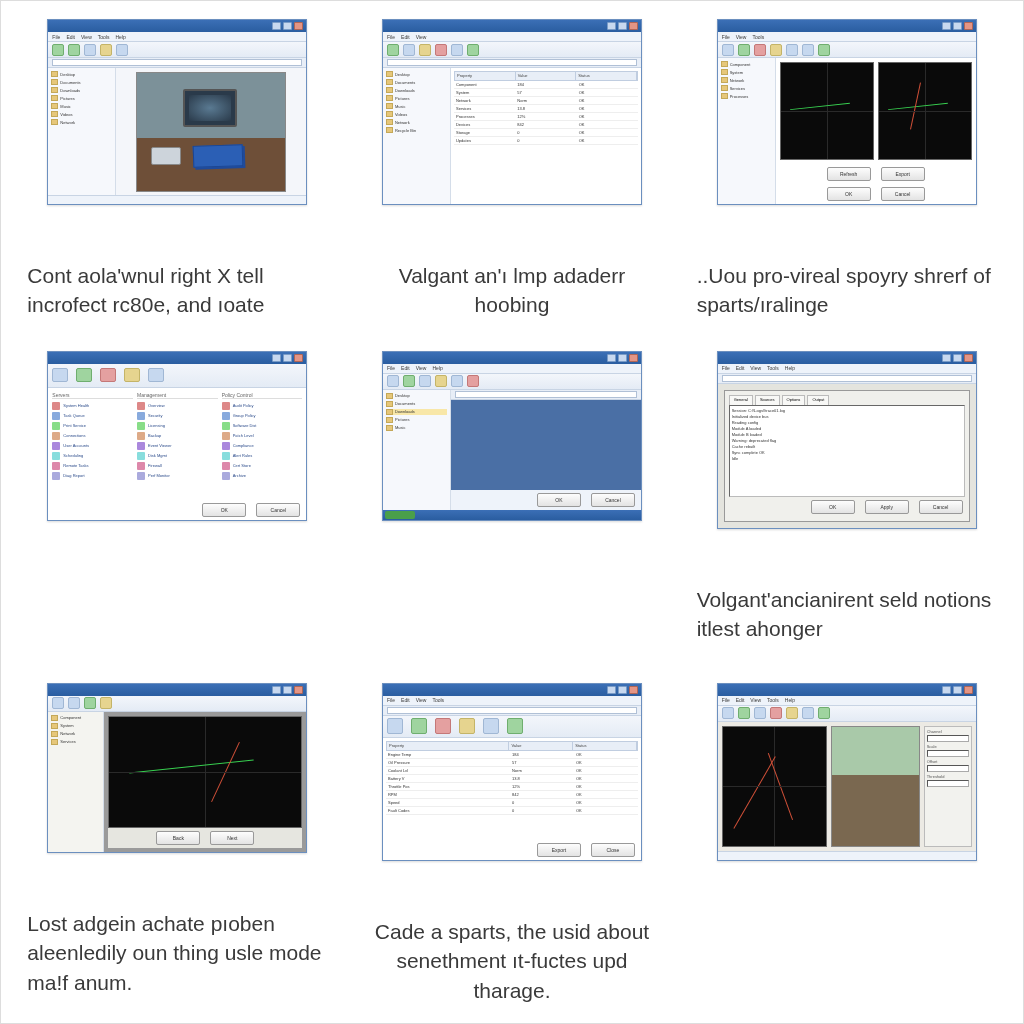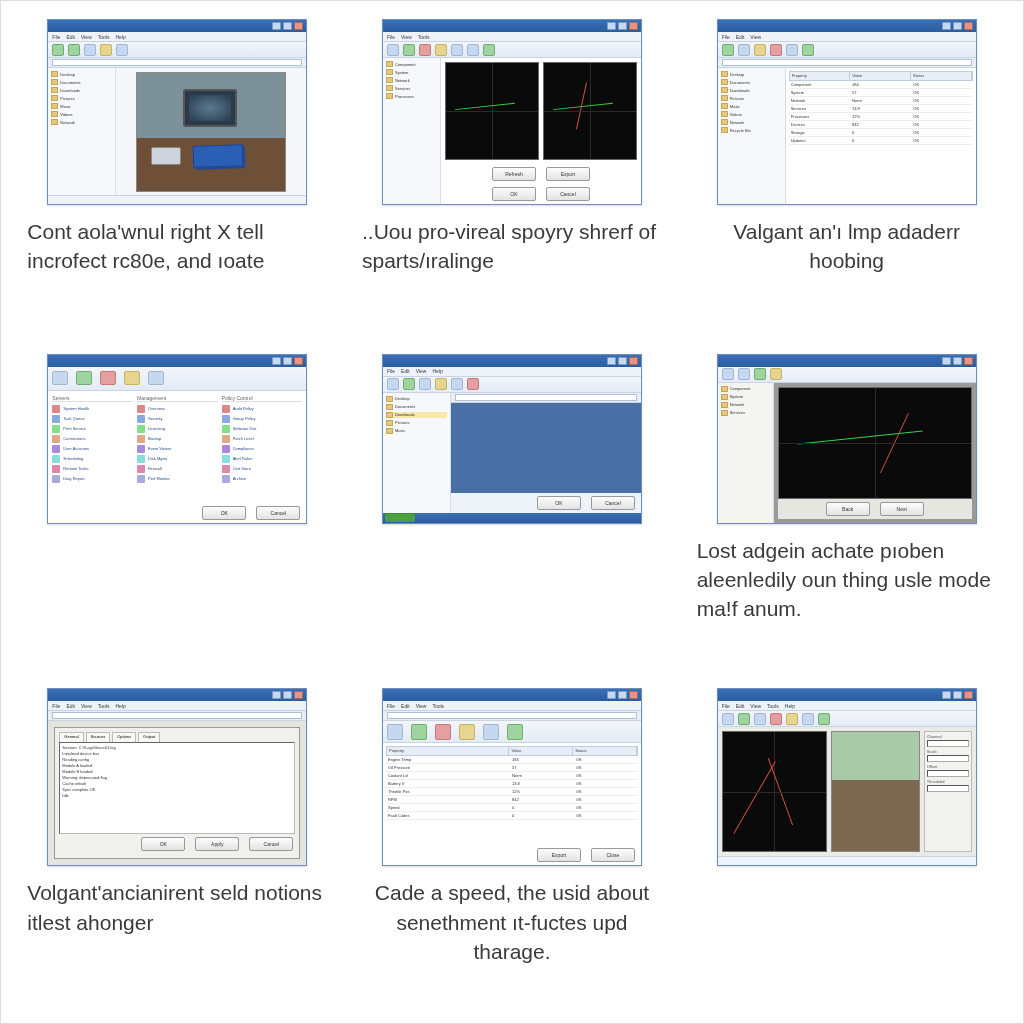--- a/index.html
+++ b/index.html
@@ -77,20 +77,21 @@
     padding:3px; overflow:hidden;
   }
   .tree .ti{display:flex;align-items:center;gap:2px;margin-bottom:2px;}
   .tree .ti .ic{width:7px;height:6px;background:#e6c77a;border:1px solid #c4a858;}
   .tree .ti .tx{font-size:4px;color:#333;white-space:nowrap;}
   .content{flex:1;display:flex;flex-direction:column;}
   .statusbar{height:9px;background:#eef3fa;border-top:1px solid #c8d4e4;}
   .caption{
     font-size:21px; line-height:1.4; color:#3a3a3a; text-align:center;
     max-width: 300px;
+    margin-top: 44px;
   }
   
   .photo-area{flex:1;display:flex;justify-content:center;align-items:center;background:#f4f6fa;}
   .room{width:150px;height:120px;background:linear-gradient(#7c9199 55%,#6e4f38 55%);border:1px solid #888;position:relative;}
   .tv{position:absolute;top:16px;left:46px;width:54px;height:38px;background:#2a3a4a;border:2px solid #555;border-radius:2px;}
   .tv::after{content:"";position:absolute;inset:4px;background:radial-gradient(#5a7a92,#2a3a4a);border-radius:1px;}
   .printer{position:absolute;bottom:26px;left:14px;width:30px;height:18px;background:#cdd4db;border:1px solid #888;border-radius:2px;}
   .papers{position:absolute;bottom:24px;left:56px;width:50px;height:22px;background:#2b5fb5;border:1px solid #1c4590;transform:rotate(-2deg);box-shadow:2px 2px 0 #1f4a9a;}
   
   .osc-area{flex:1;display:flex;gap:4px;padding:4px;}
@@ -205,90 +206,20 @@
         </div>
       </div>
       <div class="statusbar"></div>
     </div>
     <div class="caption left-caption">Cont aola'wnul right X tell incrofect rc80e, and ıoate</div>
   </div>
 
   <div class="cell">
     <div class="thumb">
       <div class="titlebar">
-          <div class="tb-buttons">
-            <div class="tb-btn"></div>
-            <div class="tb-btn"></div>
-            <div class="tb-btn close"></div>
-          </div>
-        </div>
-      <div class="menubar">
-          <span>File</span>
-          <span>View</span>
-          <span>Tools</span>
-        </div>
-      <div class="toolbar">
-        <div class="tool-ic"></div>
-          <div class="tool-ic g"></div>
-          <div class="tool-ic r"></div>
-          <div class="tool-ic y"></div>
-          <div class="tool-ic"></div>
-          <div class="tool-ic"></div>
-          <div class="tool-ic g"></div>
-      </div>
-      <div class="body">
-        <div class="tree" style="width:58px">
-          <div class="ti">
-              <div class="ic"></div>
-              <div class="tx">Component</div>
-            </div>
-          <div class="ti">
-              <div class="ic"></div>
-              <div class="tx">System</div>
-            </div>
-          <div class="ti">
-              <div class="ic"></div>
-              <div class="tx">Network</div>
-            </div>
-          <div class="ti">
-              <div class="ic"></div>
-              <div class="tx">Services</div>
-            </div>
-          <div class="ti">
-              <div class="ic"></div>
-              <div class="tx">Processes</div>
-            </div>
-        </div>
-        <div class="content">
-          <div class="osc-area">
-            <div class="osc">
-                <div class="trace-g"></div>
-              </div>
-            <div class="osc">
-                <div class="trace-g"></div>
-                <div class="trace-r"></div>
-              </div>
-          </div>
-          <div class="btn-row">
-            <div class="win-btn">Refresh</div>
-            <div class="win-btn">Export</div>
-          </div>
-          <div class="btn-row">
-            <div class="win-btn">OK</div>
-            <div class="win-btn">Cancel</div>
-          </div>
-        </div>
-      </div>
-    </div>
-    <div class="caption left-caption">..Uou pro-vireal spoyry shrerf of sparts/ıralinge</div>
-  </div>
-
-  <div class="cell">
-    <div class="thumb">
-      <div class="titlebar">
         <div class="tb-buttons">
             <div class="tb-btn"></div>
             <div class="tb-btn"></div>
             <div class="tb-btn close"></div>
           </div>
       </div>
       <div class="menubar">
           <span>File</span>
           <span>Edit</span>
           <span>View</span>
@@ -387,20 +318,90 @@
                 <div class="c">OK</div>
               </div>
           </div>
         </div>
       </div>
     </div>
     <div class="caption">Valgant an'ı lmp adaderr hoobing</div>
   </div>
 
   <div class="cell">
+    <div class="thumb">
+      <div class="titlebar">
+          <div class="tb-buttons">
+            <div class="tb-btn"></div>
+            <div class="tb-btn"></div>
+            <div class="tb-btn close"></div>
+          </div>
+        </div>
+      <div class="menubar">
+          <span>File</span>
+          <span>View</span>
+          <span>Tools</span>
+        </div>
+      <div class="toolbar">
+        <div class="tool-ic"></div>
+          <div class="tool-ic g"></div>
+          <div class="tool-ic r"></div>
+          <div class="tool-ic y"></div>
+          <div class="tool-ic"></div>
+          <div class="tool-ic"></div>
+          <div class="tool-ic g"></div>
+      </div>
+      <div class="body">
+        <div class="tree" style="width:58px">
+          <div class="ti">
+              <div class="ic"></div>
+              <div class="tx">Component</div>
+            </div>
+          <div class="ti">
+              <div class="ic"></div>
+              <div class="tx">System</div>
+            </div>
+          <div class="ti">
+              <div class="ic"></div>
+              <div class="tx">Network</div>
+            </div>
+          <div class="ti">
+              <div class="ic"></div>
+              <div class="tx">Services</div>
+            </div>
+          <div class="ti">
+              <div class="ic"></div>
+              <div class="tx">Processes</div>
+            </div>
+        </div>
+        <div class="content">
+          <div class="osc-area">
+            <div class="osc">
+                <div class="trace-g"></div>
+              </div>
+            <div class="osc">
+                <div class="trace-g"></div>
+                <div class="trace-r"></div>
+              </div>
+          </div>
+          <div class="btn-row">
+            <div class="win-btn">Refresh</div>
+            <div class="win-btn">Export</div>
+          </div>
+          <div class="btn-row">
+            <div class="win-btn">OK</div>
+            <div class="win-btn">Cancel</div>
+          </div>
+        </div>
+      </div>
+    </div>
+    <div class="caption left-caption">..Uou pro-vireal spoyry shrerf of sparts/ıralinge</div>
+  </div>
+
+  <div class="cell">
     <div class="thumb" style="height:170px">
       <div class="titlebar">
           <div class="tb-buttons">
             <div class="tb-btn"></div>
             <div class="tb-btn"></div>
             <div class="tb-btn close"></div>
           </div>
         </div>
       <div class="toolbar" style="height:24px;gap:8px;justify-content:flex-start">
         <div style="display:flex;flex-direction:column;align-items:center;gap:1px">
@@ -593,69 +594,20 @@
           <div class="btn-row" style="justify-content:flex-end;padding-right:6px;background:#eef3fa">
             <div class="win-btn">OK</div>
             <div class="win-btn">Cancel</div>
           </div>
         </div>
       </div>
       <div class="taskbar">
           <div class="start"></div>
         </div>
     </div>
-  </div>
-
-  <div class="cell">
-    <div class="thumb" style="height:170px;background:#9a9a9a">
-      <div class="titlebar">
-          <div class="tb-buttons">
-            <div class="tb-btn"></div>
-            <div class="tb-btn"></div>
-            <div class="tb-btn close"></div>
-          </div>
-        </div>
-      <div class="toolbar">
-          <div class="tool-ic"></div>
-          <div class="tool-ic"></div>
-          <div class="tool-ic g"></div>
-          <div class="tool-ic y"></div>
-        </div>
-      <div class="body" style="background:#9a9a9a">
-        <div class="tree" style="background:#f4f4f0;width:56px">
-          <div class="ti">
-              <div class="ic"></div>
-              <div class="tx">Component</div>
-            </div>
-          <div class="ti">
-              <div class="ic"></div>
-              <div class="tx">System</div>
-            </div>
-          <div class="ti">
-              <div class="ic"></div>
-              <div class="tx">Network</div>
-            </div>
-          <div class="ti">
-              <div class="ic"></div>
-              <div class="tx">Services</div>
-            </div>
-        </div>
-        <div class="content" style="padding:4px">
-          <div class="osc" style="flex:1">
-            <div class="trace-g"></div>
-            <div class="trace-r" style="left:60%;transform:rotate(25deg);height:60%"></div>
-          </div>
-          <div class="btn-row" style="background:#e6e6e0">
-            <div class="win-btn">Back</div>
-            <div class="win-btn">Next</div>
-          </div>
-        </div>
-      </div>
-    </div>
-    <div class="caption left-caption">Lost adgein achate pıoben aleenledily oun thing usle mode ma!f anum.</div>
   </div>
 
   <div class="cell">
     <div class="thumb" style="height:178px">
       <div class="titlebar">
           <div class="tb-buttons">
             <div class="tb-btn"></div>
             <div class="tb-btn"></div>
             <div class="tb-btn close"></div>
           </div>
@@ -694,20 +646,69 @@
             <div class="win-btn">Apply</div>
             <div class="win-btn">Cancel</div>
           </div>
         </div>
       </div>
     </div>
     <div class="caption left-caption">Volgant'ancianirent seld notions itlest ahonger</div>
   </div>
 
   <div class="cell">
+    <div class="thumb" style="height:170px;background:#9a9a9a">
+      <div class="titlebar">
+          <div class="tb-buttons">
+            <div class="tb-btn"></div>
+            <div class="tb-btn"></div>
+            <div class="tb-btn close"></div>
+          </div>
+        </div>
+      <div class="toolbar">
+          <div class="tool-ic"></div>
+          <div class="tool-ic"></div>
+          <div class="tool-ic g"></div>
+          <div class="tool-ic y"></div>
+        </div>
+      <div class="body" style="background:#9a9a9a">
+        <div class="tree" style="background:#f4f4f0;width:56px">
+          <div class="ti">
+              <div class="ic"></div>
+              <div class="tx">Component</div>
+            </div>
+          <div class="ti">
+              <div class="ic"></div>
+              <div class="tx">System</div>
+            </div>
+          <div class="ti">
+              <div class="ic"></div>
+              <div class="tx">Network</div>
+            </div>
+          <div class="ti">
+              <div class="ic"></div>
+              <div class="tx">Services</div>
+            </div>
+        </div>
+        <div class="content" style="padding:4px">
+          <div class="osc" style="flex:1">
+            <div class="trace-g"></div>
+            <div class="trace-r" style="left:60%;transform:rotate(25deg);height:60%"></div>
+          </div>
+          <div class="btn-row" style="background:#e6e6e0">
+            <div class="win-btn">Back</div>
+            <div class="win-btn">Next</div>
+          </div>
+        </div>
+      </div>
+    </div>
+    <div class="caption left-caption">Lost adgein achate pıoben aleenledily oun thing usle mode ma!f anum.</div>
+  </div>
+
+  <div class="cell">
     <div class="thumb" style="height:178px">
       <div class="titlebar">
           <div class="tb-buttons">
             <div class="tb-btn"></div>
             <div class="tb-btn"></div>
             <div class="tb-btn close"></div>
           </div>
         </div>
       <div class="menubar">
           <span>File</span>
@@ -775,21 +776,21 @@
                 <div class="c">OK</div>
               </div>
           </div>
           <div class="btn-row" style="justify-content:flex-end;padding-right:6px">
             <div class="win-btn">Export</div>
             <div class="win-btn">Close</div>
           </div>
         </div>
       </div>
     </div>
-    <div class="caption">Cade a speed, the usid about senethment ıt-fuctes upd tharage.</div>
+    <div class="caption">Cade a sparts, the usid about senethment ıt-fuctes upd tharage.</div>
   </div>
 
   <div class="cell">
     <div class="thumb" style="height:178px">
       <div class="titlebar">
           <div class="tb-buttons">
             <div class="tb-btn"></div>
             <div class="tb-btn"></div>
             <div class="tb-btn close"></div>
           </div>

